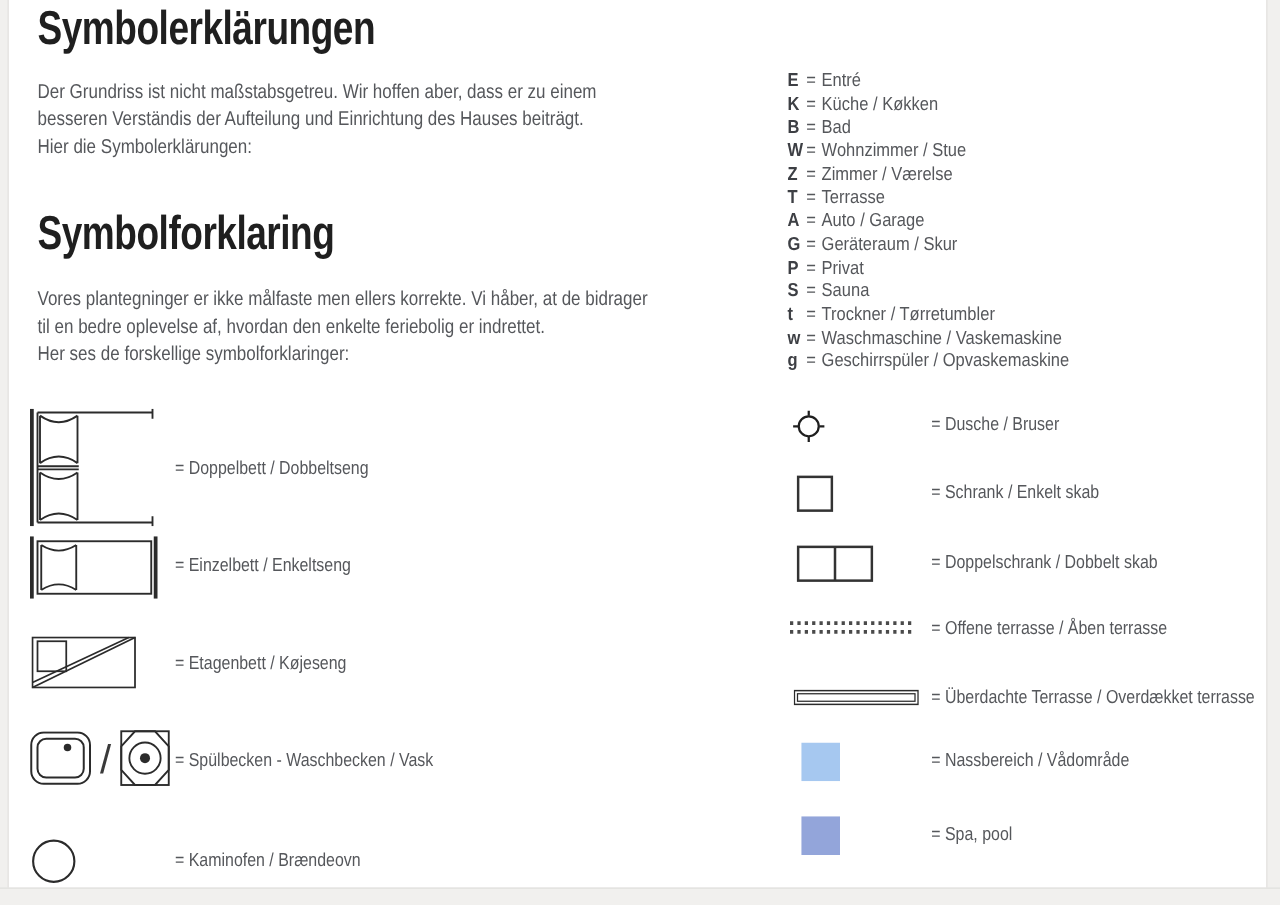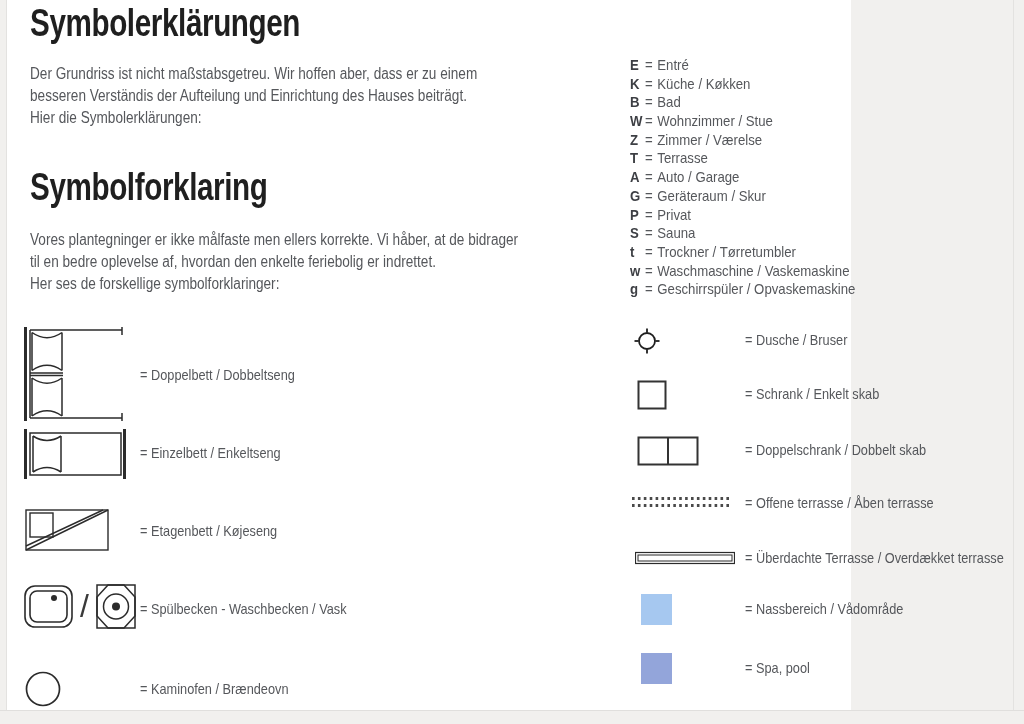--- a/index.html
+++ b/index.html
@@ -1,18 +1,18 @@
 <!DOCTYPE html>
 <html><head>
 <meta charset="utf-8">
 <style>
   * { margin:0; padding:0; box-sizing:border-box; }
   html,body { width:1024px; height:724px; }
   body { background:#f1f0ee; font-family:"Liberation Sans", sans-serif; overflow:hidden; position:relative; }
-  .page { position:absolute; left:0; top:0; width:851px; height:724px; background:#ffffff; }
+  .page { position:absolute; left:0; top:0; width:1024px; height:724px; background:#ffffff; }
   .edge { position:absolute; background:#f1f0ee; }
   .edge-left  { left:0; top:0; width:7px; height:724px; border-right:1px solid #e3e2e0; }
   .edge-right { left:1013px; top:0; width:11px; height:724px; border-left:1px solid #e3e2e0; }
   .edge-bottom{ left:0; top:710px; width:1024px; height:14px; border-top:1px solid #e0dfdd; }
 
   .h-title { position:absolute; left:30px; color:#1f1f1f; font-size:38px; font-weight:700;
              letter-spacing:-0.5px; transform:scaleX(0.78); transform-origin:0 50%; white-space:nowrap; }
   .para { position:absolute; left:30px; color:#55575b; font-size:16px; line-height:22px;
           white-space:pre-line; transform:scaleX(0.85); transform-origin:0 0; width:640px; }
 

